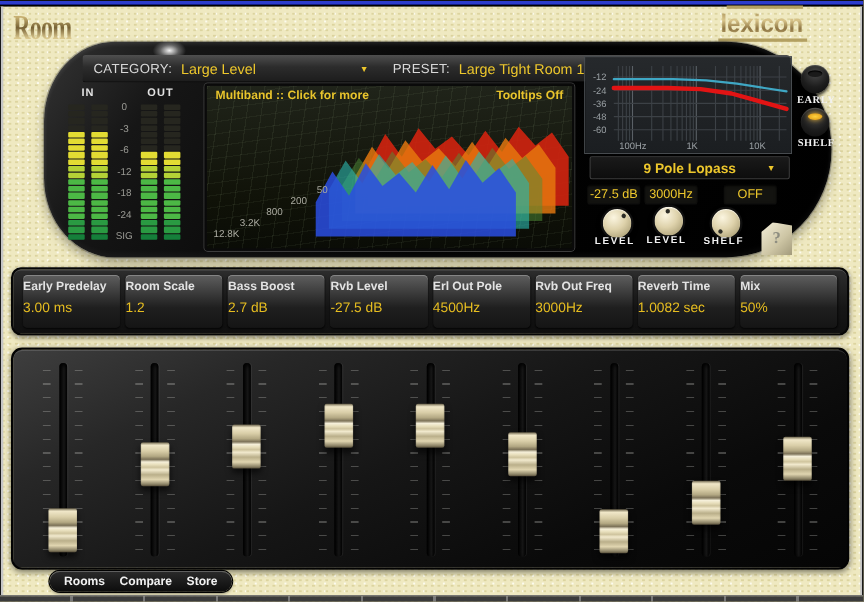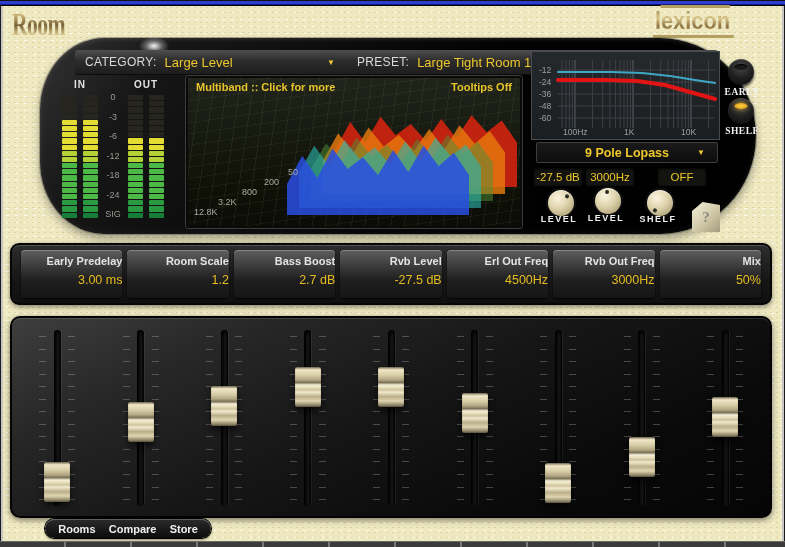--- a/index.html
+++ b/index.html
@@ -93,21 +93,21 @@
   .help-btn{position:absolute;left:692px;top:202px;width:28px;height:30px;
     clip-path:polygon(38% 0,100% 10%,100% 100%,0 100%,0 30%);
     background:linear-gradient(135deg,#f5f0da,#cdc5a4 60%,#a29a7b);
     display:flex;align-items:center;justify-content:center;color:#8d8d80;font-size:15px;
     font-weight:bold;font-family:"Liberation Serif",serif;}
 
   .param-panel{position:absolute;left:10px;top:243px;width:762px;height:62px;box-sizing:border-box;
     background:linear-gradient(180deg,#2d2d2d,#161616 60%,#101010);border:2px solid #060606;border-radius:9px;
     box-shadow:inset 0 1px 0 rgba(255,255,255,.18),0 2px 5px rgba(0,0,0,.45);
     display:flex;align-items:center;padding:0 9px;gap:5px;}
-  .param-cell{flex:1;height:48px;border-radius:4px;text-align:right;
+  .param-cell{flex:1;height:48px;border-radius:4px;text-align:left;
     background:linear-gradient(180deg,#5e5e5e,#353535 40%,#1f1f1f 62%,#151515);
     box-shadow:0 1px 2px rgba(0,0,0,.8),inset 0 1px 0 rgba(255,255,255,.25);}
   .param-label{margin-top:5px;font-size:11px;font-weight:bold;color:#e3e3e3;}
   .param-value{margin-top:6px;font-size:12.5px;color:#e6bd20;}
 
   .fader-panel{position:absolute;left:10px;top:316px;width:762px;height:202px;box-sizing:border-box;
     background:linear-gradient(155deg,#3e3e3e 0%,#272727 22%,#161616 48%,#0a0a0a 75%,#050505);
     border:2px solid #030303;border-radius:10px;
     box-shadow:inset 0 1px 0 rgba(255,255,255,.14),0 2px 6px rgba(0,0,0,.5);
     display:flex;justify-content:space-between;padding:12px 30px 0;}
@@ -367,26 +367,30 @@
       </div>
       <div class="param-cell">
         <div class="param-label">Bass Boost</div>
         <div class="param-value">2.7 dB</div>
       </div>
       <div class="param-cell">
         <div class="param-label">Rvb Level</div>
         <div class="param-value">-27.5 dB</div>
       </div>
       <div class="param-cell">
-        <div class="param-label">Erl Out Freq</div>
+        <div class="param-label">Erl Out Pole</div>
         <div class="param-value">4500Hz</div>
       </div>
       <div class="param-cell">
         <div class="param-label">Rvb Out Freq</div>
         <div class="param-value">3000Hz</div>
+      </div>
+      <div class="param-cell">
+        <div class="param-label">Reverb Time</div>
+        <div class="param-value">1.0082 sec</div>
       </div>
       <div class="param-cell">
         <div class="param-label">Mix</div>
         <div class="param-value">50%</div>
       </div>
     </div>
   <div class="fader-panel" id="fader-panel">
       <div class="fader">
         <div class="f-ticks left"></div>
         <div class="f-track"></div>

